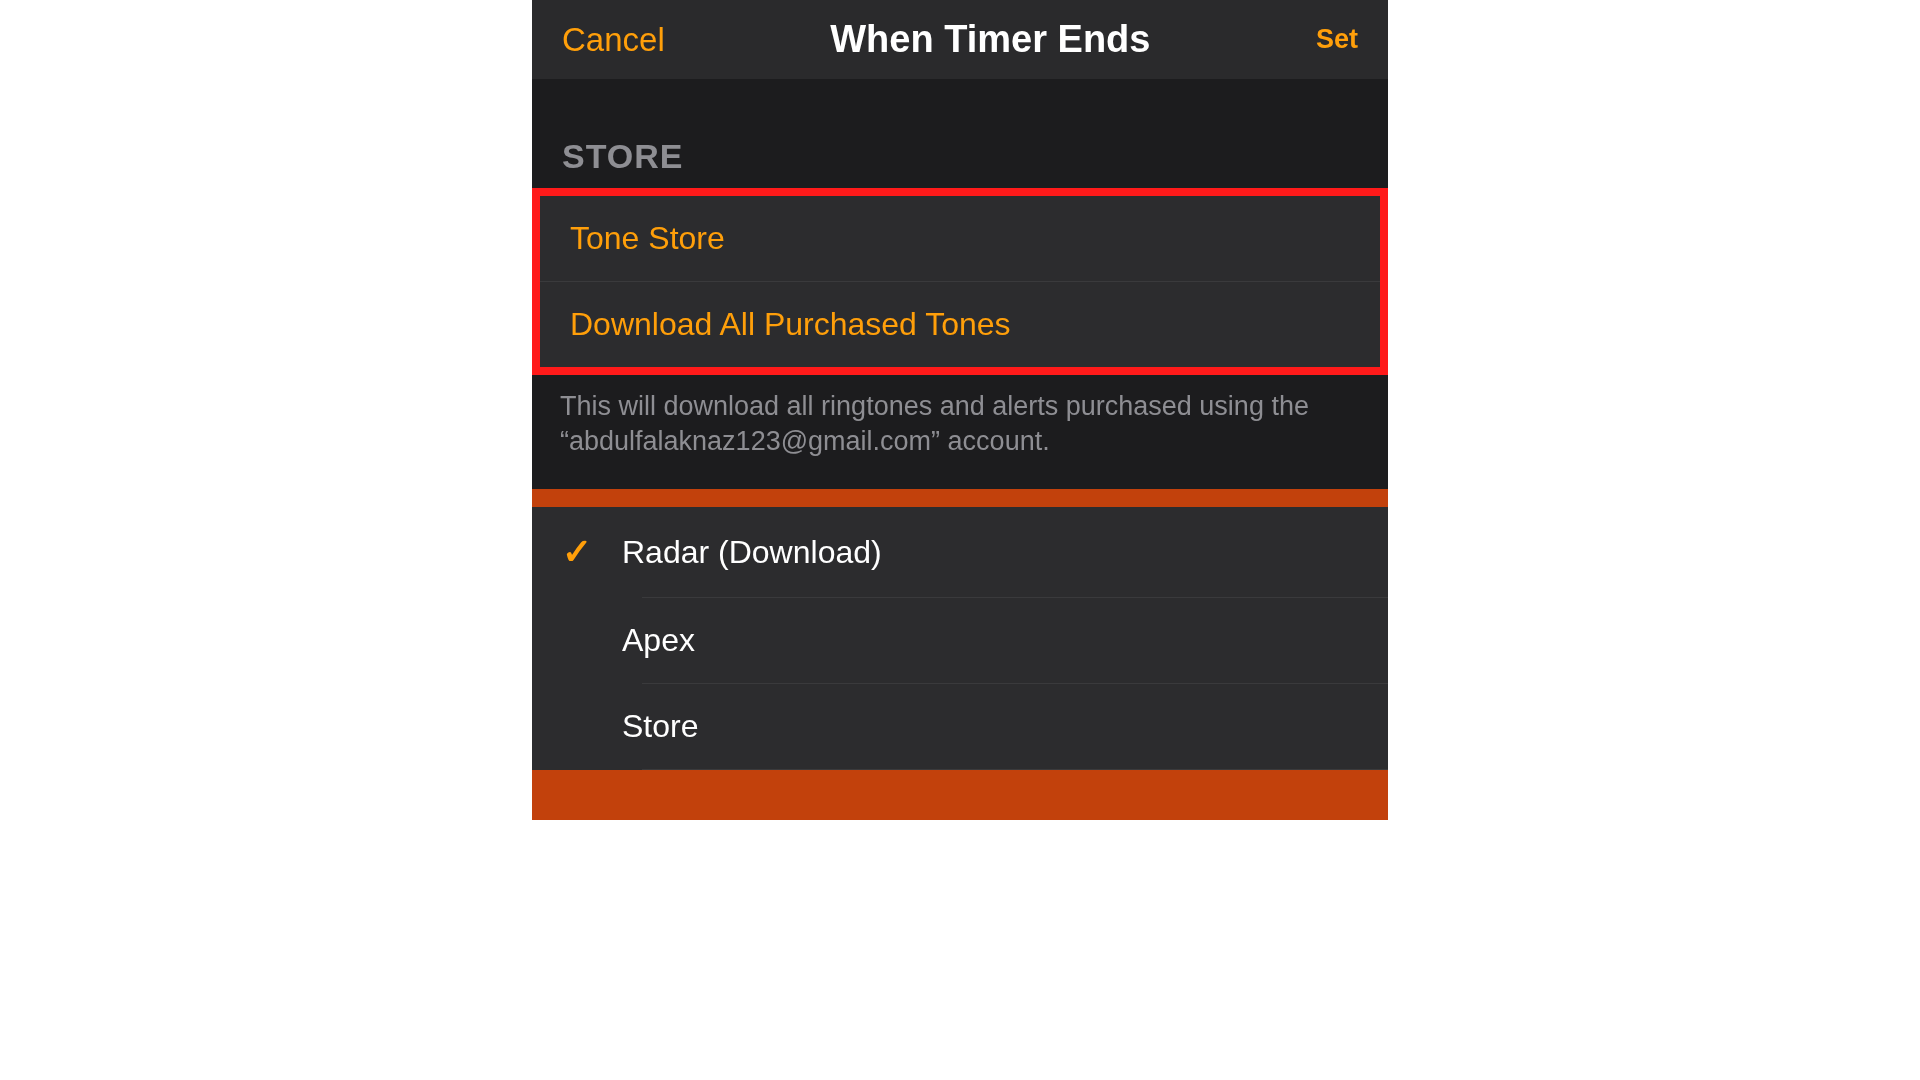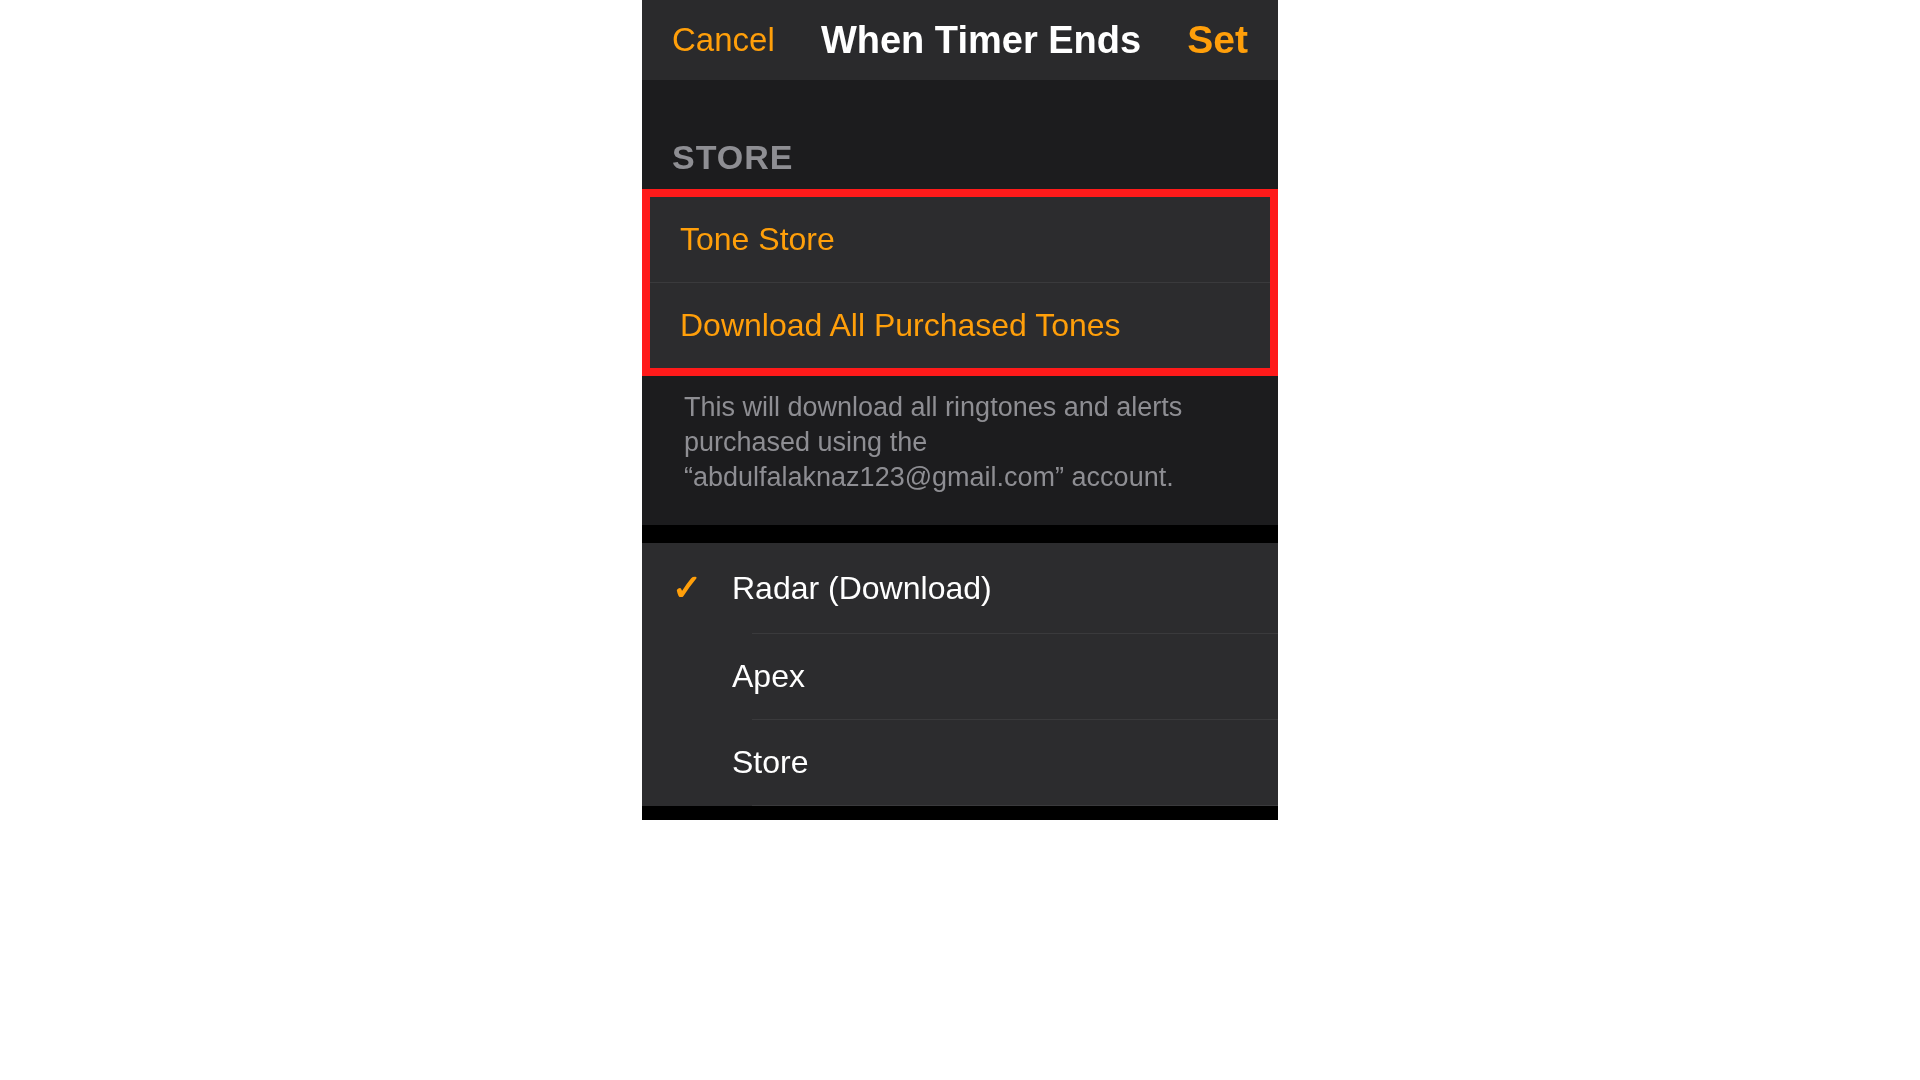--- a/index.html
+++ b/index.html
@@ -6,23 +6,23 @@
     body {
       width: 1920px;
       height: 1080px;
       background: #ffffff;
       font-family: -apple-system, BlinkMacSystemFont, "Helvetica Neue", sans-serif;
       display: flex;
       justify-content: center;
       align-items: flex-start;
     }
     .phone-frame {
-      width: 636px;
+      width: 856px;
       height: 820px;
-      background: #000000;
+      background: #c2410c;
       overflow: hidden;
       position: relative;
     }
     .nav-bar {
       display: flex;
       align-items: center;
       justify-content: space-between;
       padding: 18px 30px 18px 30px;
       background: #2a2a2c;
     }
@@ -31,21 +31,21 @@
       font-size: 33px;
       font-weight: 400;
     }
     .nav-title {
       color: #ffffff;
       font-size: 38px;
       font-weight: 600;
     }
     .nav-set {
       color: #ff9f0a;
-      font-size: 39px;
+      font-size: 27px;
       font-weight: 600;
     }
     .section-gap {
       height: 58px;
       background: #1c1c1e;
     }
     .section-header {
       color: #8e8e93;
       font-size: 34px;
       font-weight: 700;
@@ -63,21 +63,21 @@
       color: #ff9f0a;
       font-size: 32px;
       font-weight: 400;
       border-bottom: 1px solid #3a3a3c;
     }
     .store-row:last-child { border-bottom: none; }
     .section-footer {
       color: #8e8e93;
       font-size: 27px;
       line-height: 1.3;
-      padding: 14px 30px 30px 42px;
+      padding: 14px 30px 30px 28px;
       background: #1c1c1e;
     }
     .ringtone-section {
       background: #2c2c2e;
       margin-top: 18px;
     }
     .ringtone-row {
       display: flex;
       align-items: center;
       padding: 24px 30px 24px 30px;

